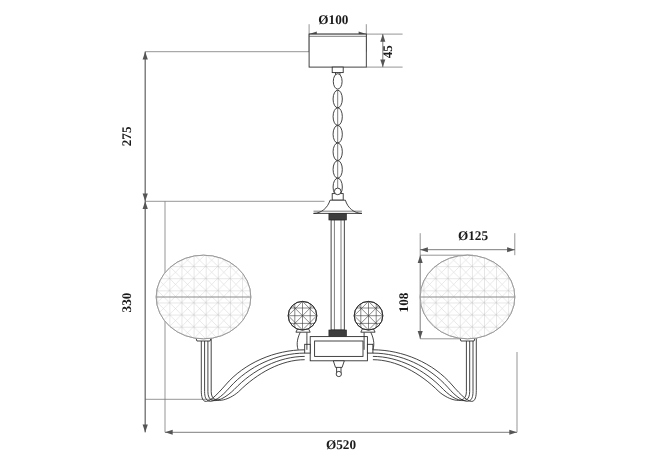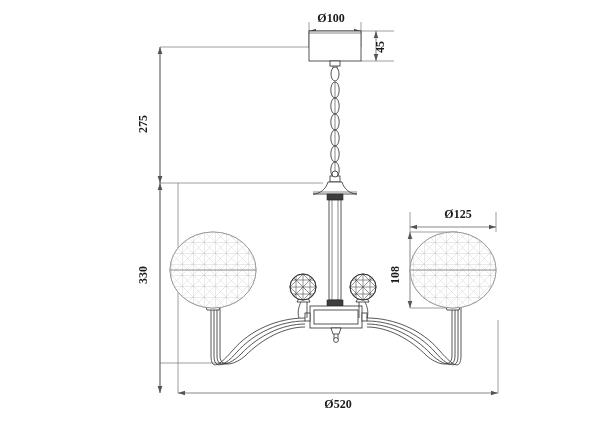--- a/index.html
+++ b/index.html
@@ -12,21 +12,20 @@
     height: 424px;
     font-family: "Liberation Serif", serif;
     overflow: hidden;
     position: relative;
   }
   #drawing-root {
     position: absolute;
     left: 0; top: 0;
     width: 480px;
     height: 424px;
-    padding-left: 28px;
   }
   svg#tech-drawing {
     display: block;
     width: 600px;
     height: 424px;
   }
   .dim-text {
     font-family: "Liberation Serif", serif;
     font-size: 12px;
     font-weight: bold;

